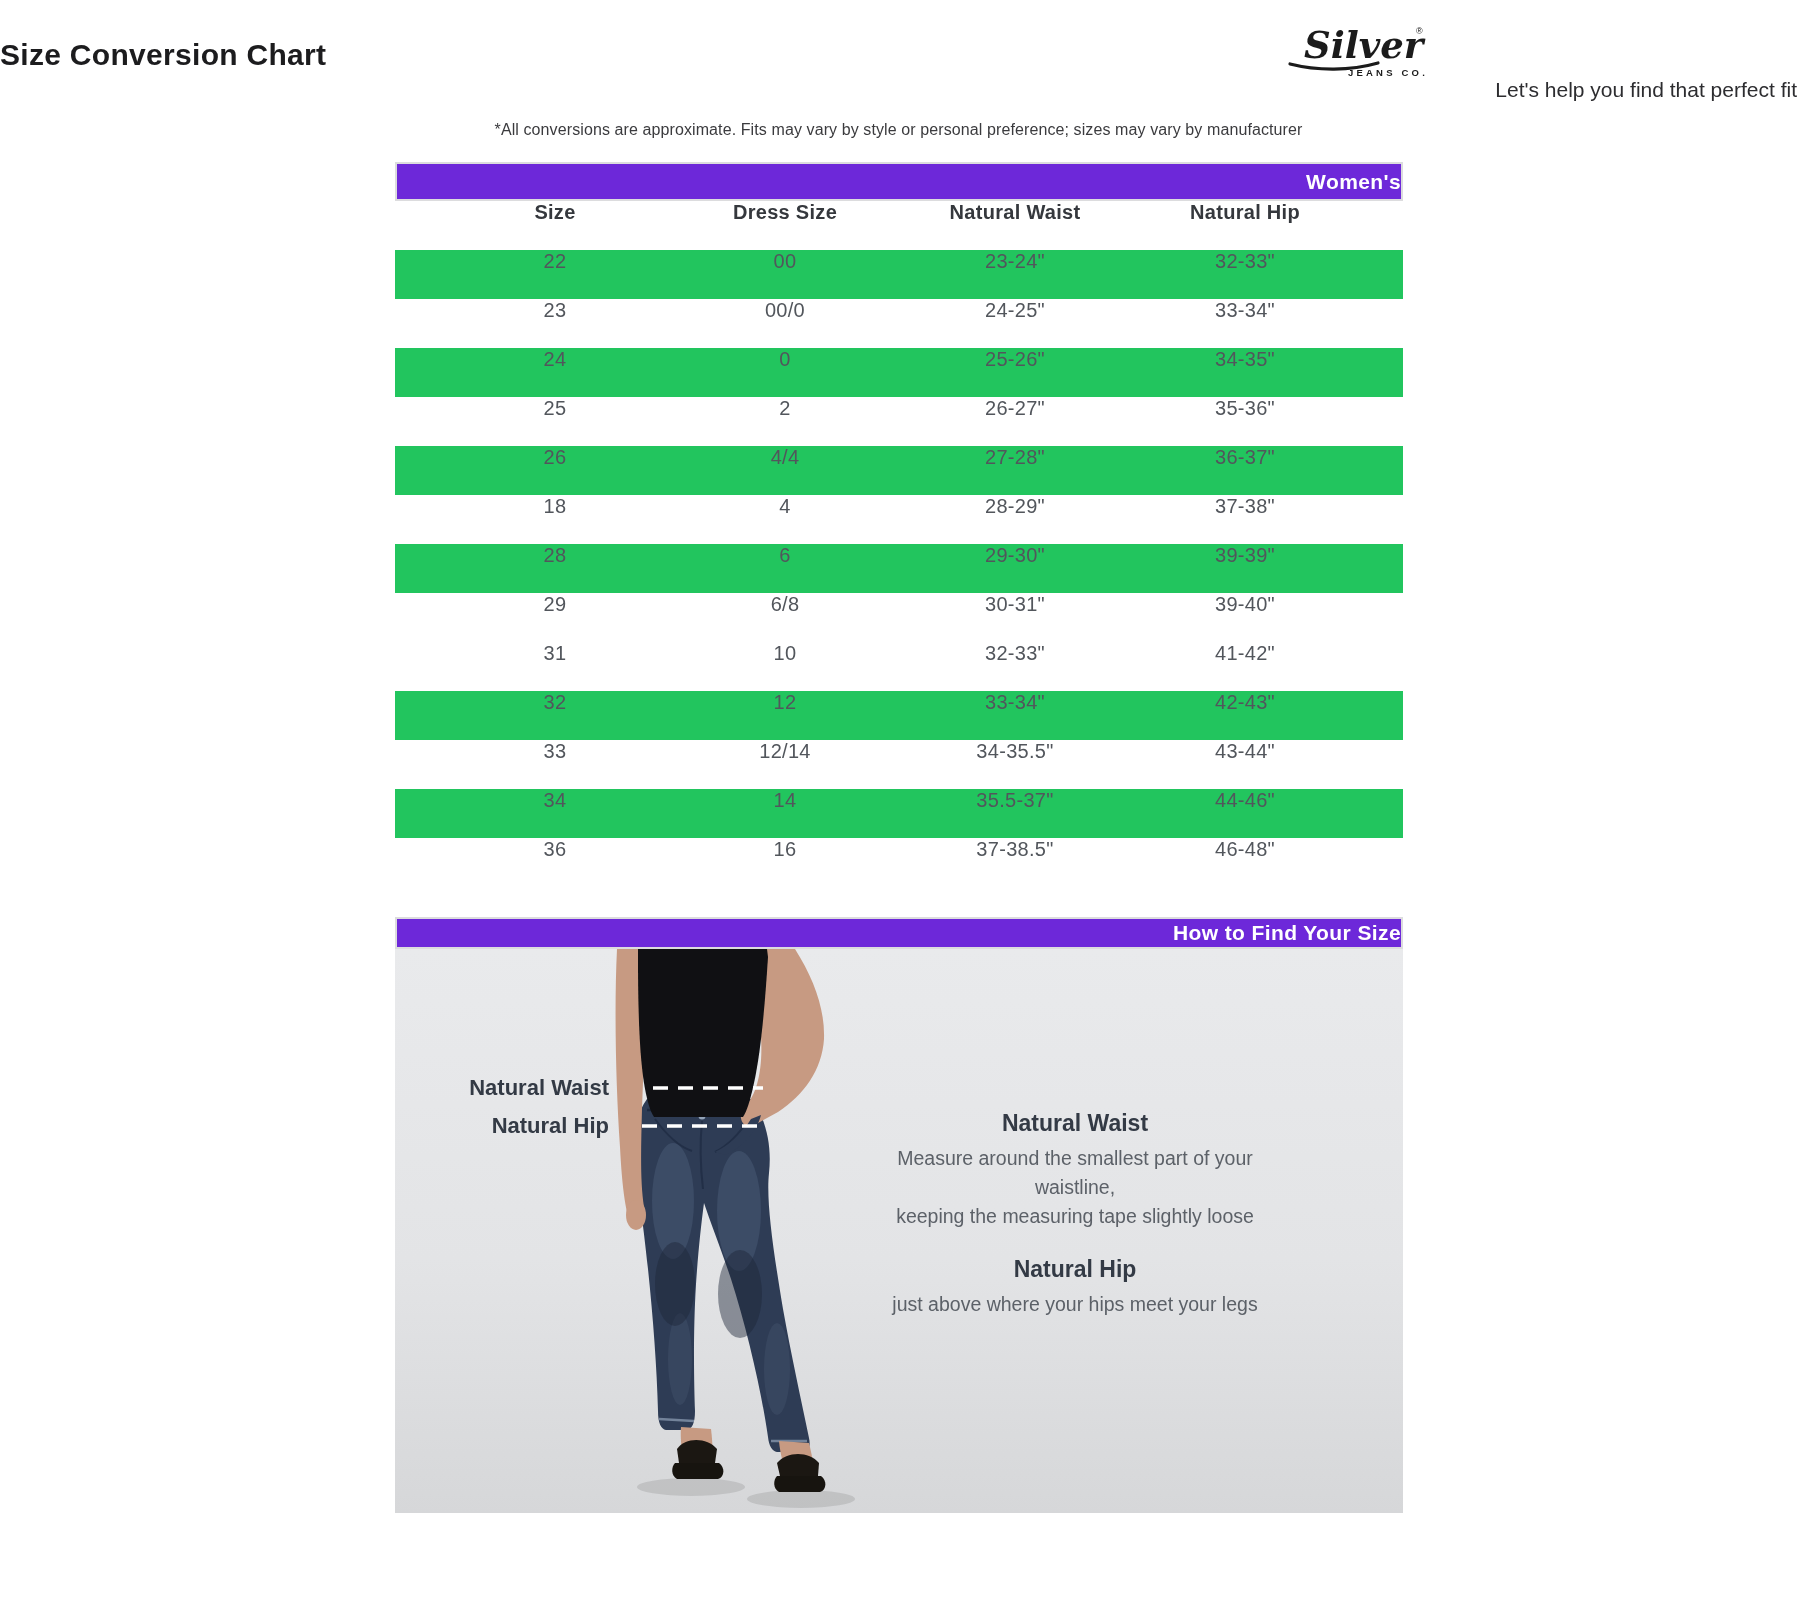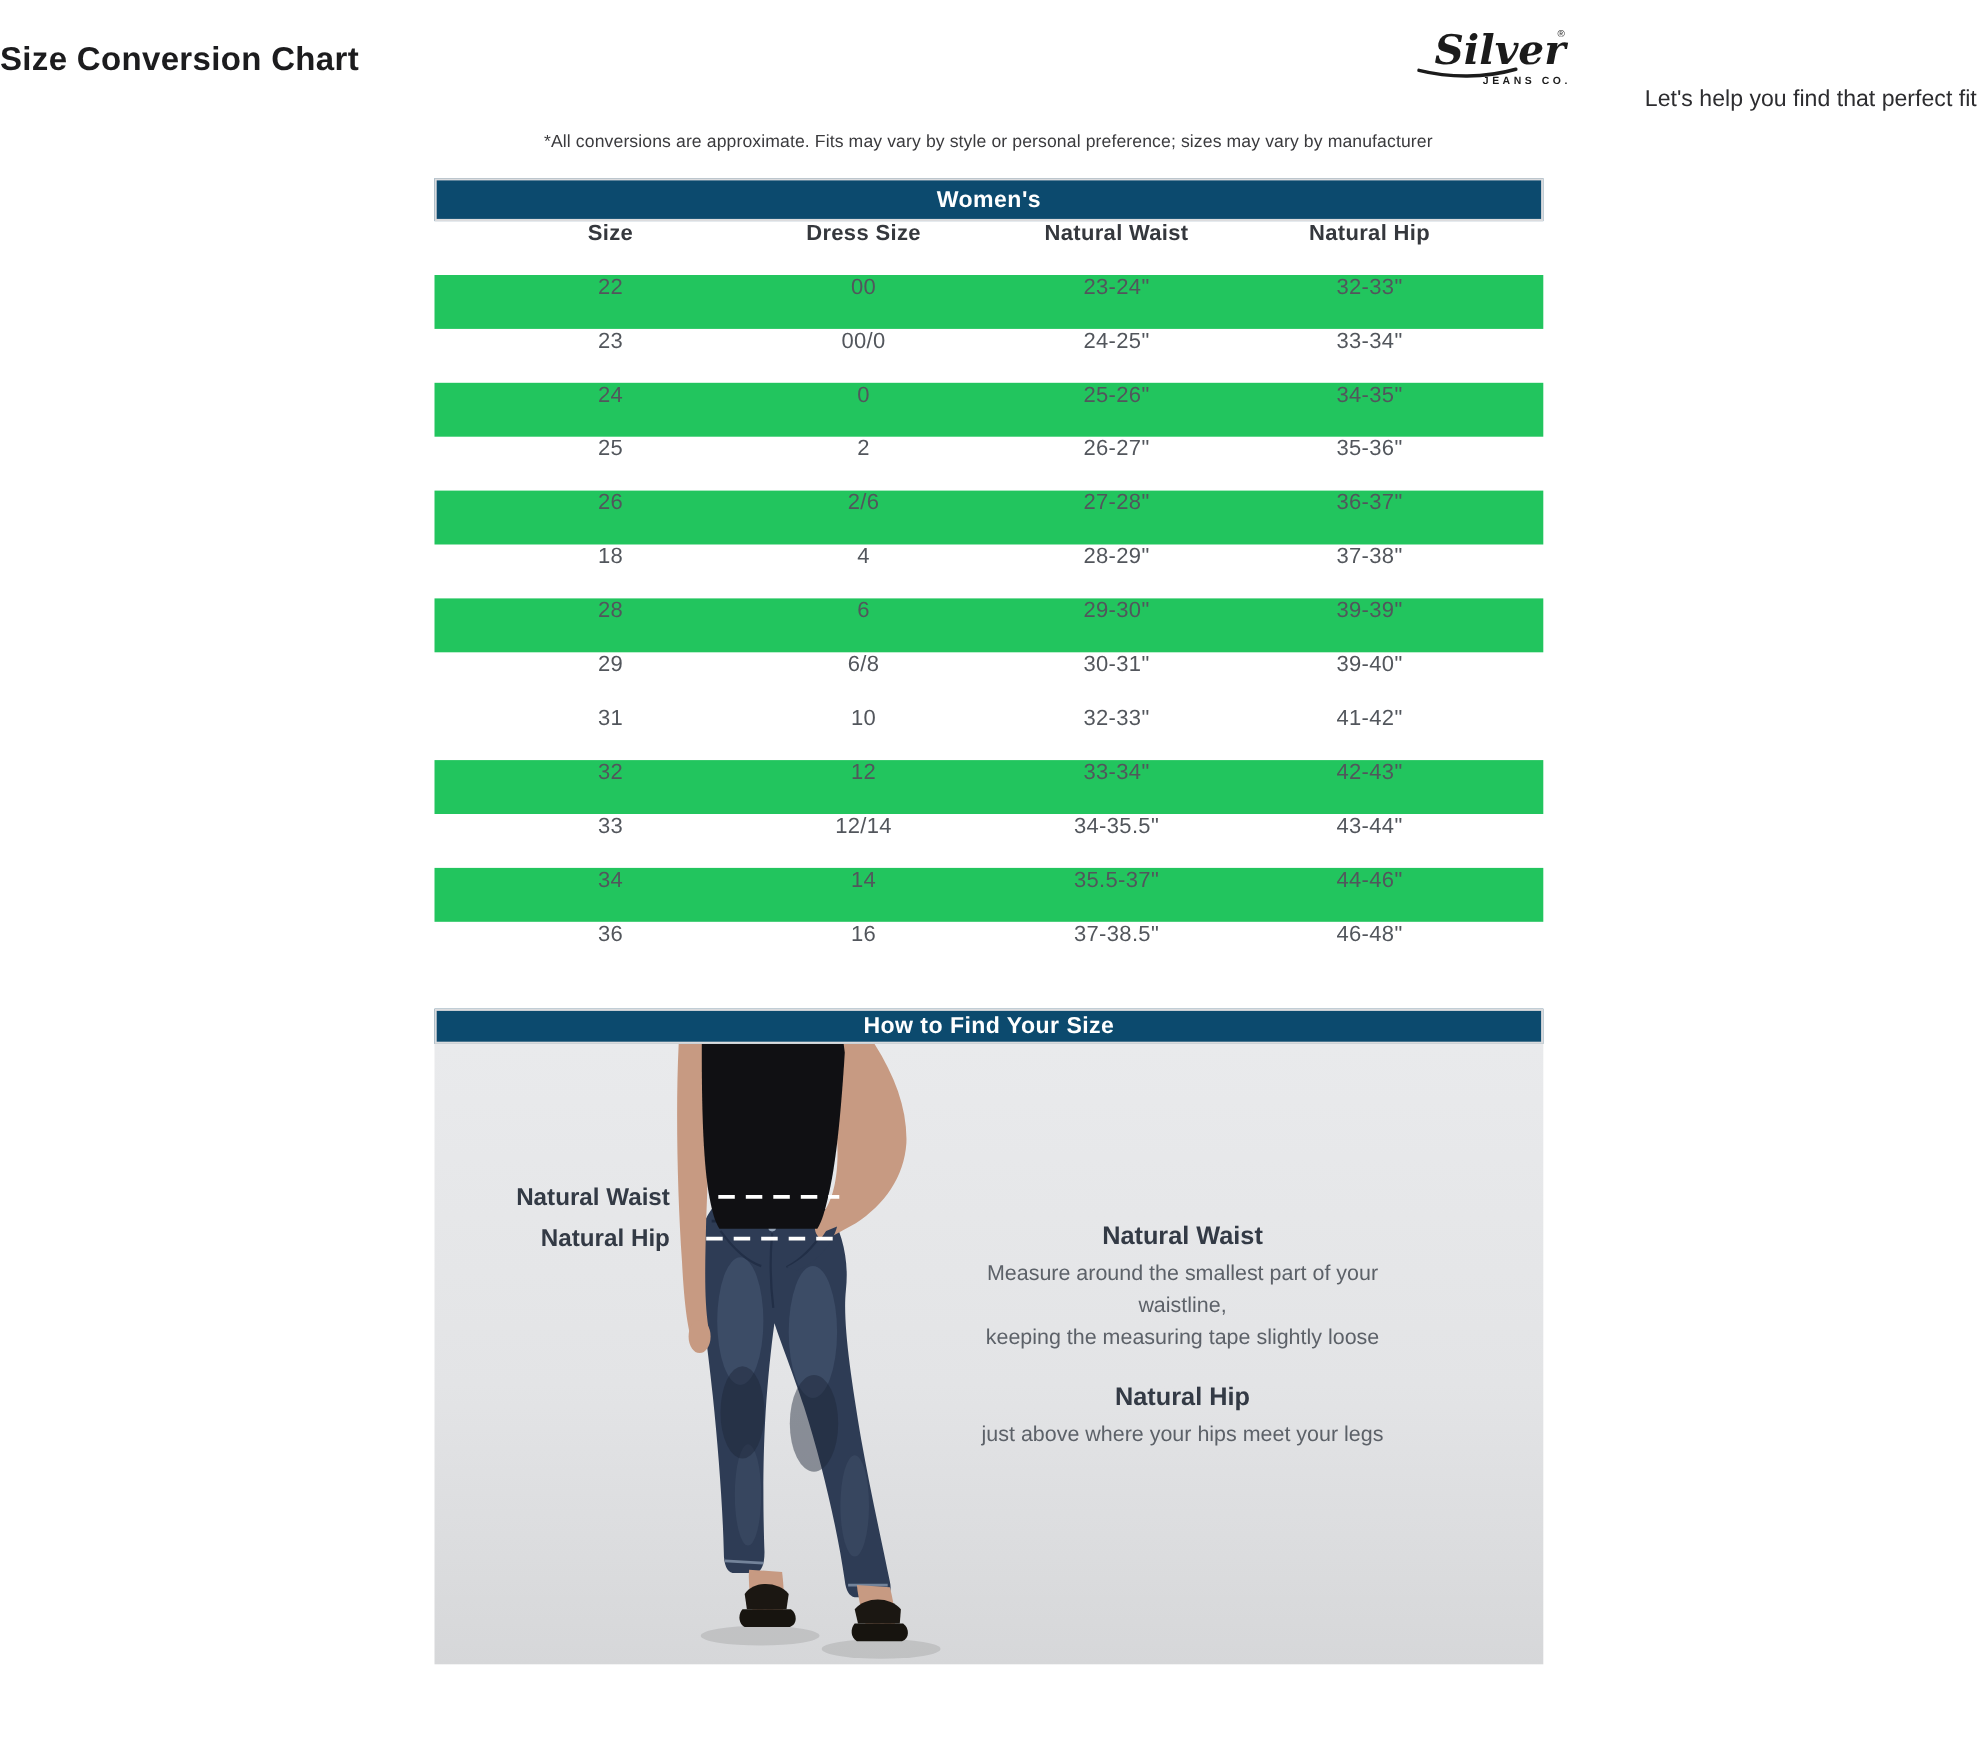--- a/index.html
+++ b/index.html
@@ -26,22 +26,22 @@
     text-align:center; font-size:16px; color:#3b3b3e; letter-spacing:.1px;
   }
 
   
   .logo { position:absolute; left:1288px; top:18px; width:148px; height:64px; }
   .logo svg { display:block; }
 
   
   .content { position:absolute; left:395px; top:162px; width:1008px; }
   .section-banner {
-    height:39px; background:#0c4a6e; border:2px solid #dcdcde;
-    display:flex; align-items:center; justify-content:center;
+    height:39px; background:#6d28d9; border:2px solid #dcdcde;
+    display:flex; align-items:center; justify-content:flex-end;
     color:#ffffff; font-size:21px; font-weight:600; letter-spacing:.4px;
   }
   .thead, .trow {
     display:flex; align-items:flex-start; height:49px;
     padding:0 43px 0 45px;
   }
   .thead .tcell { font-weight:600; color:#35383d; font-size:20px; }
   .tcell {
     flex:1 1 0; text-align:center; font-size:20px; color:#52565c;
     letter-spacing:.3px; white-space:nowrap;
@@ -122,21 +122,21 @@
           <div class="tcell">34-35"</div>
         </div>
         <div class="trow">
           <div class="tcell">25</div>
           <div class="tcell">2</div>
           <div class="tcell">26-27"</div>
           <div class="tcell">35-36"</div>
         </div>
         <div class="trow alt">
           <div class="tcell">26</div>
-          <div class="tcell">2/6</div>
+          <div class="tcell">4/4</div>
           <div class="tcell">27-28"</div>
           <div class="tcell">36-37"</div>
         </div>
         <div class="trow">
           <div class="tcell">18</div>
           <div class="tcell">4</div>
           <div class="tcell">28-29"</div>
           <div class="tcell">37-38"</div>
         </div>
         <div class="trow alt">

